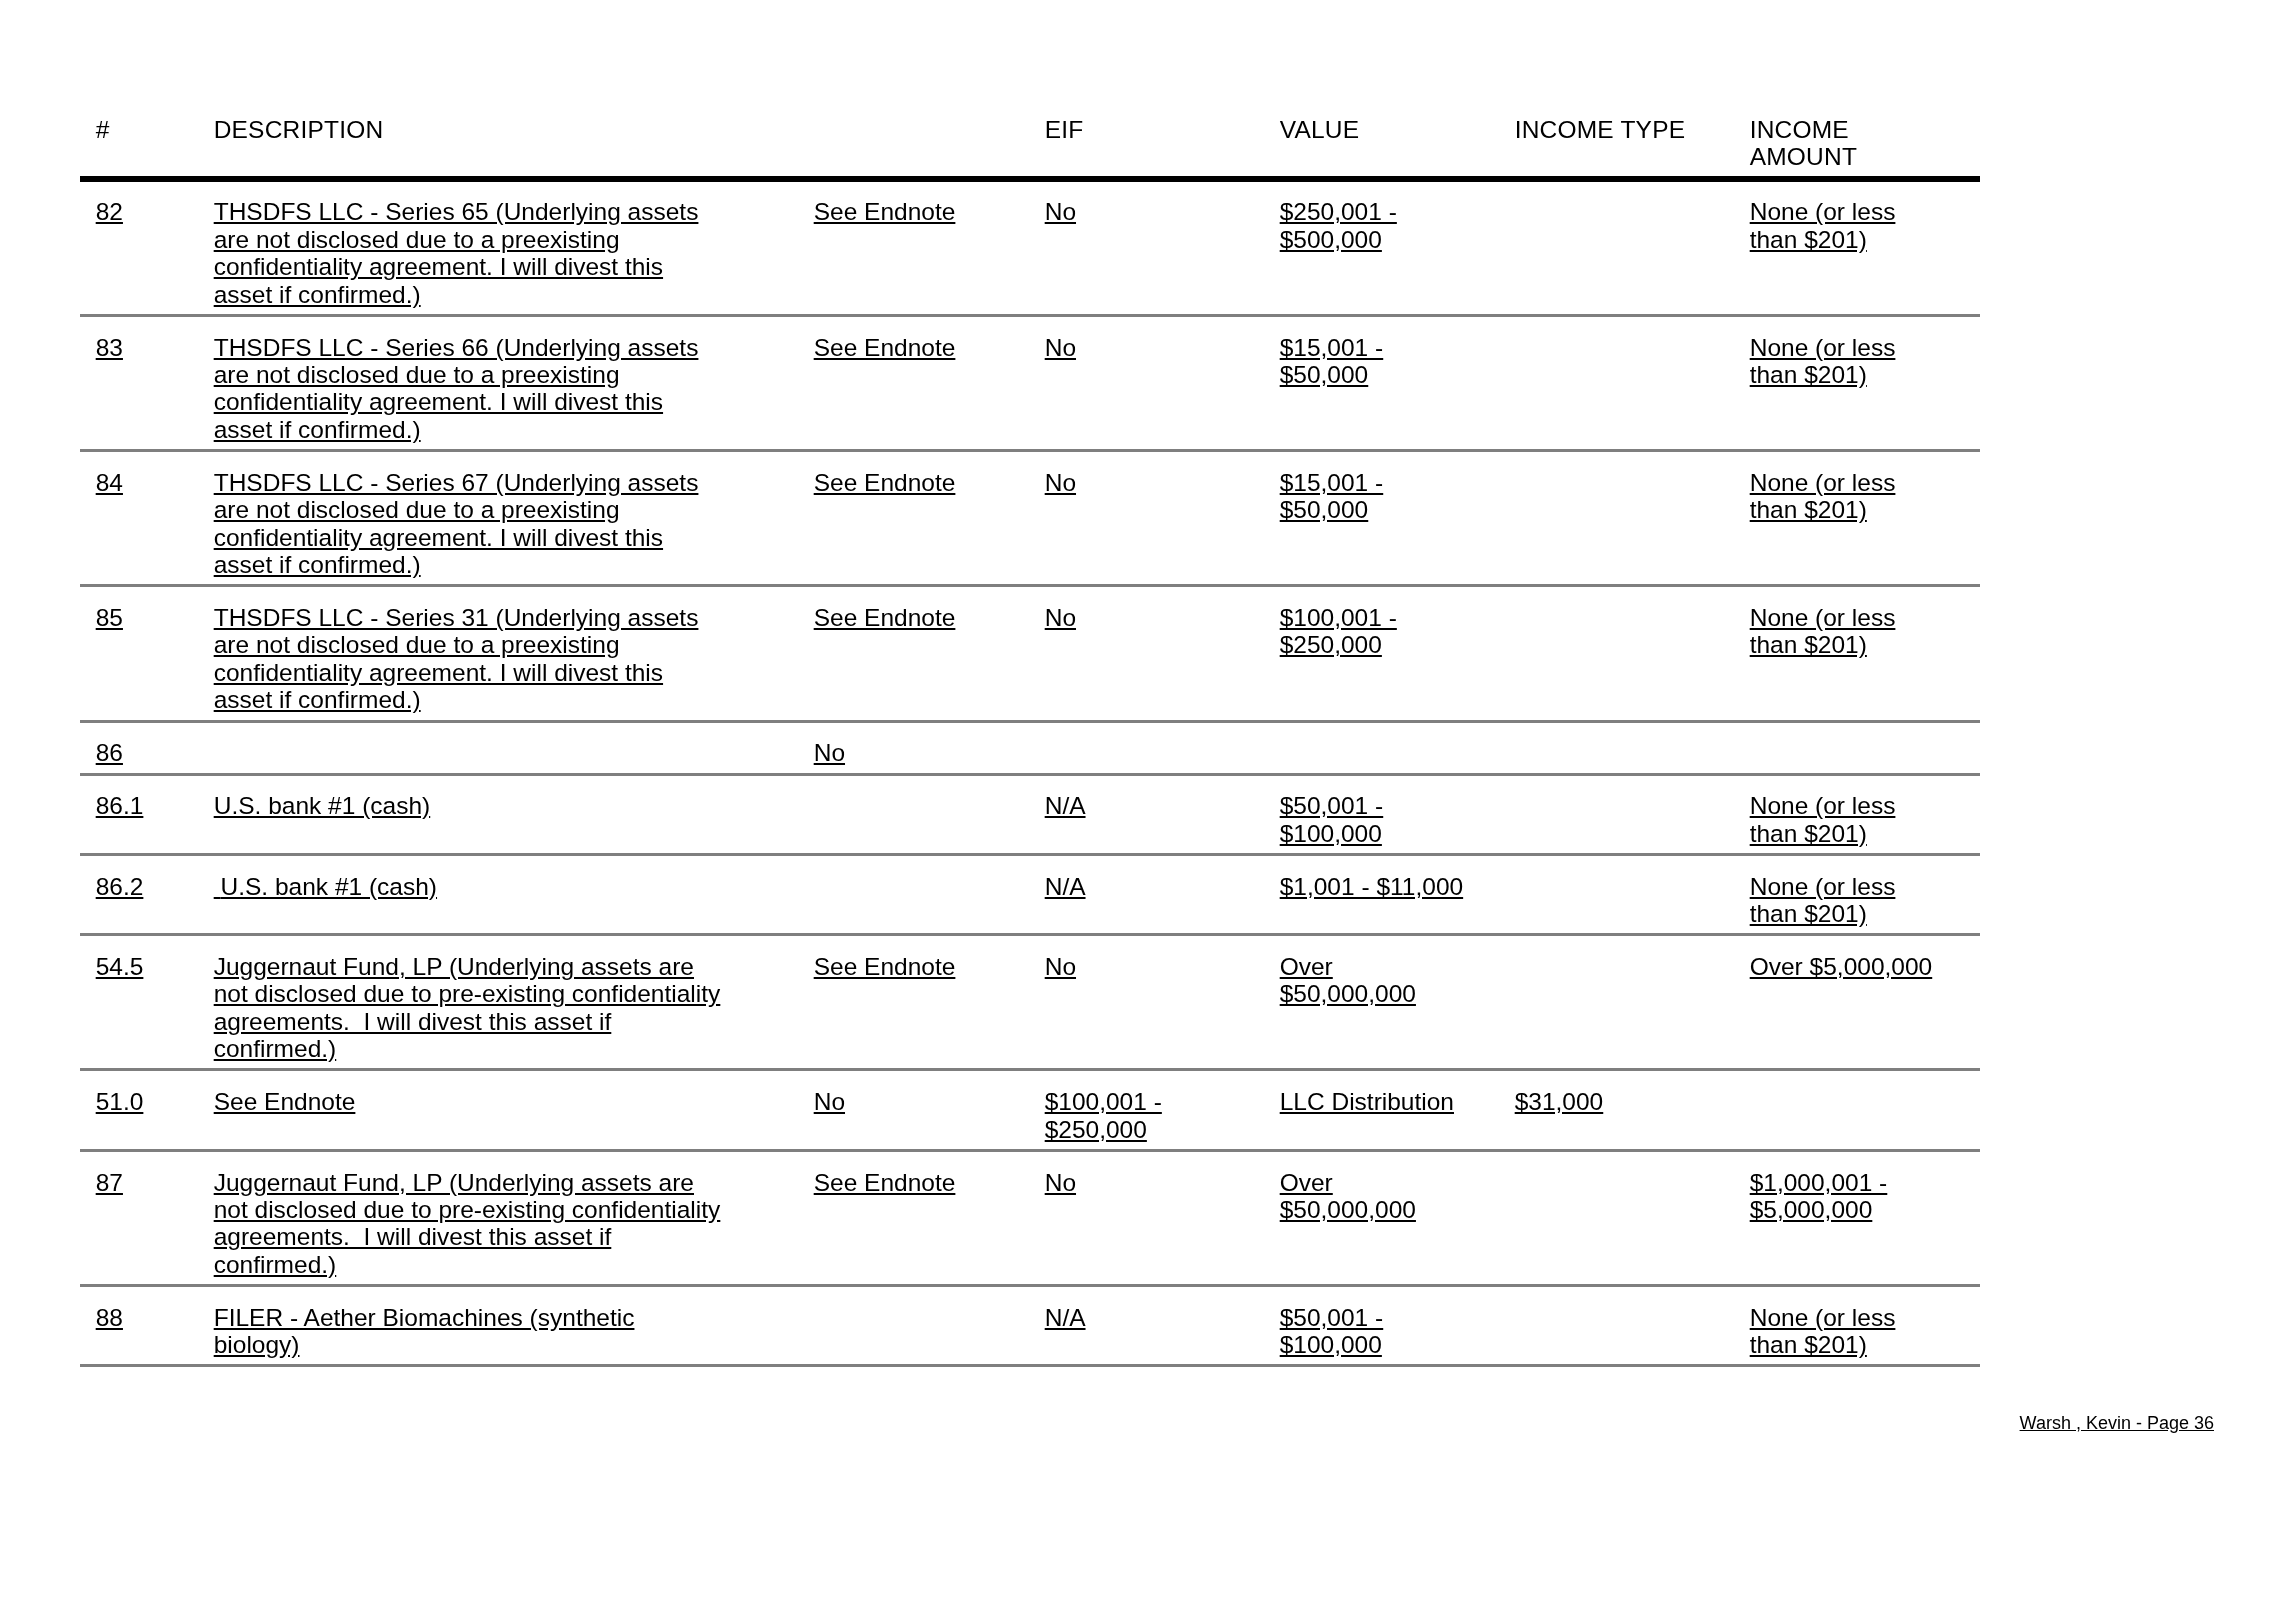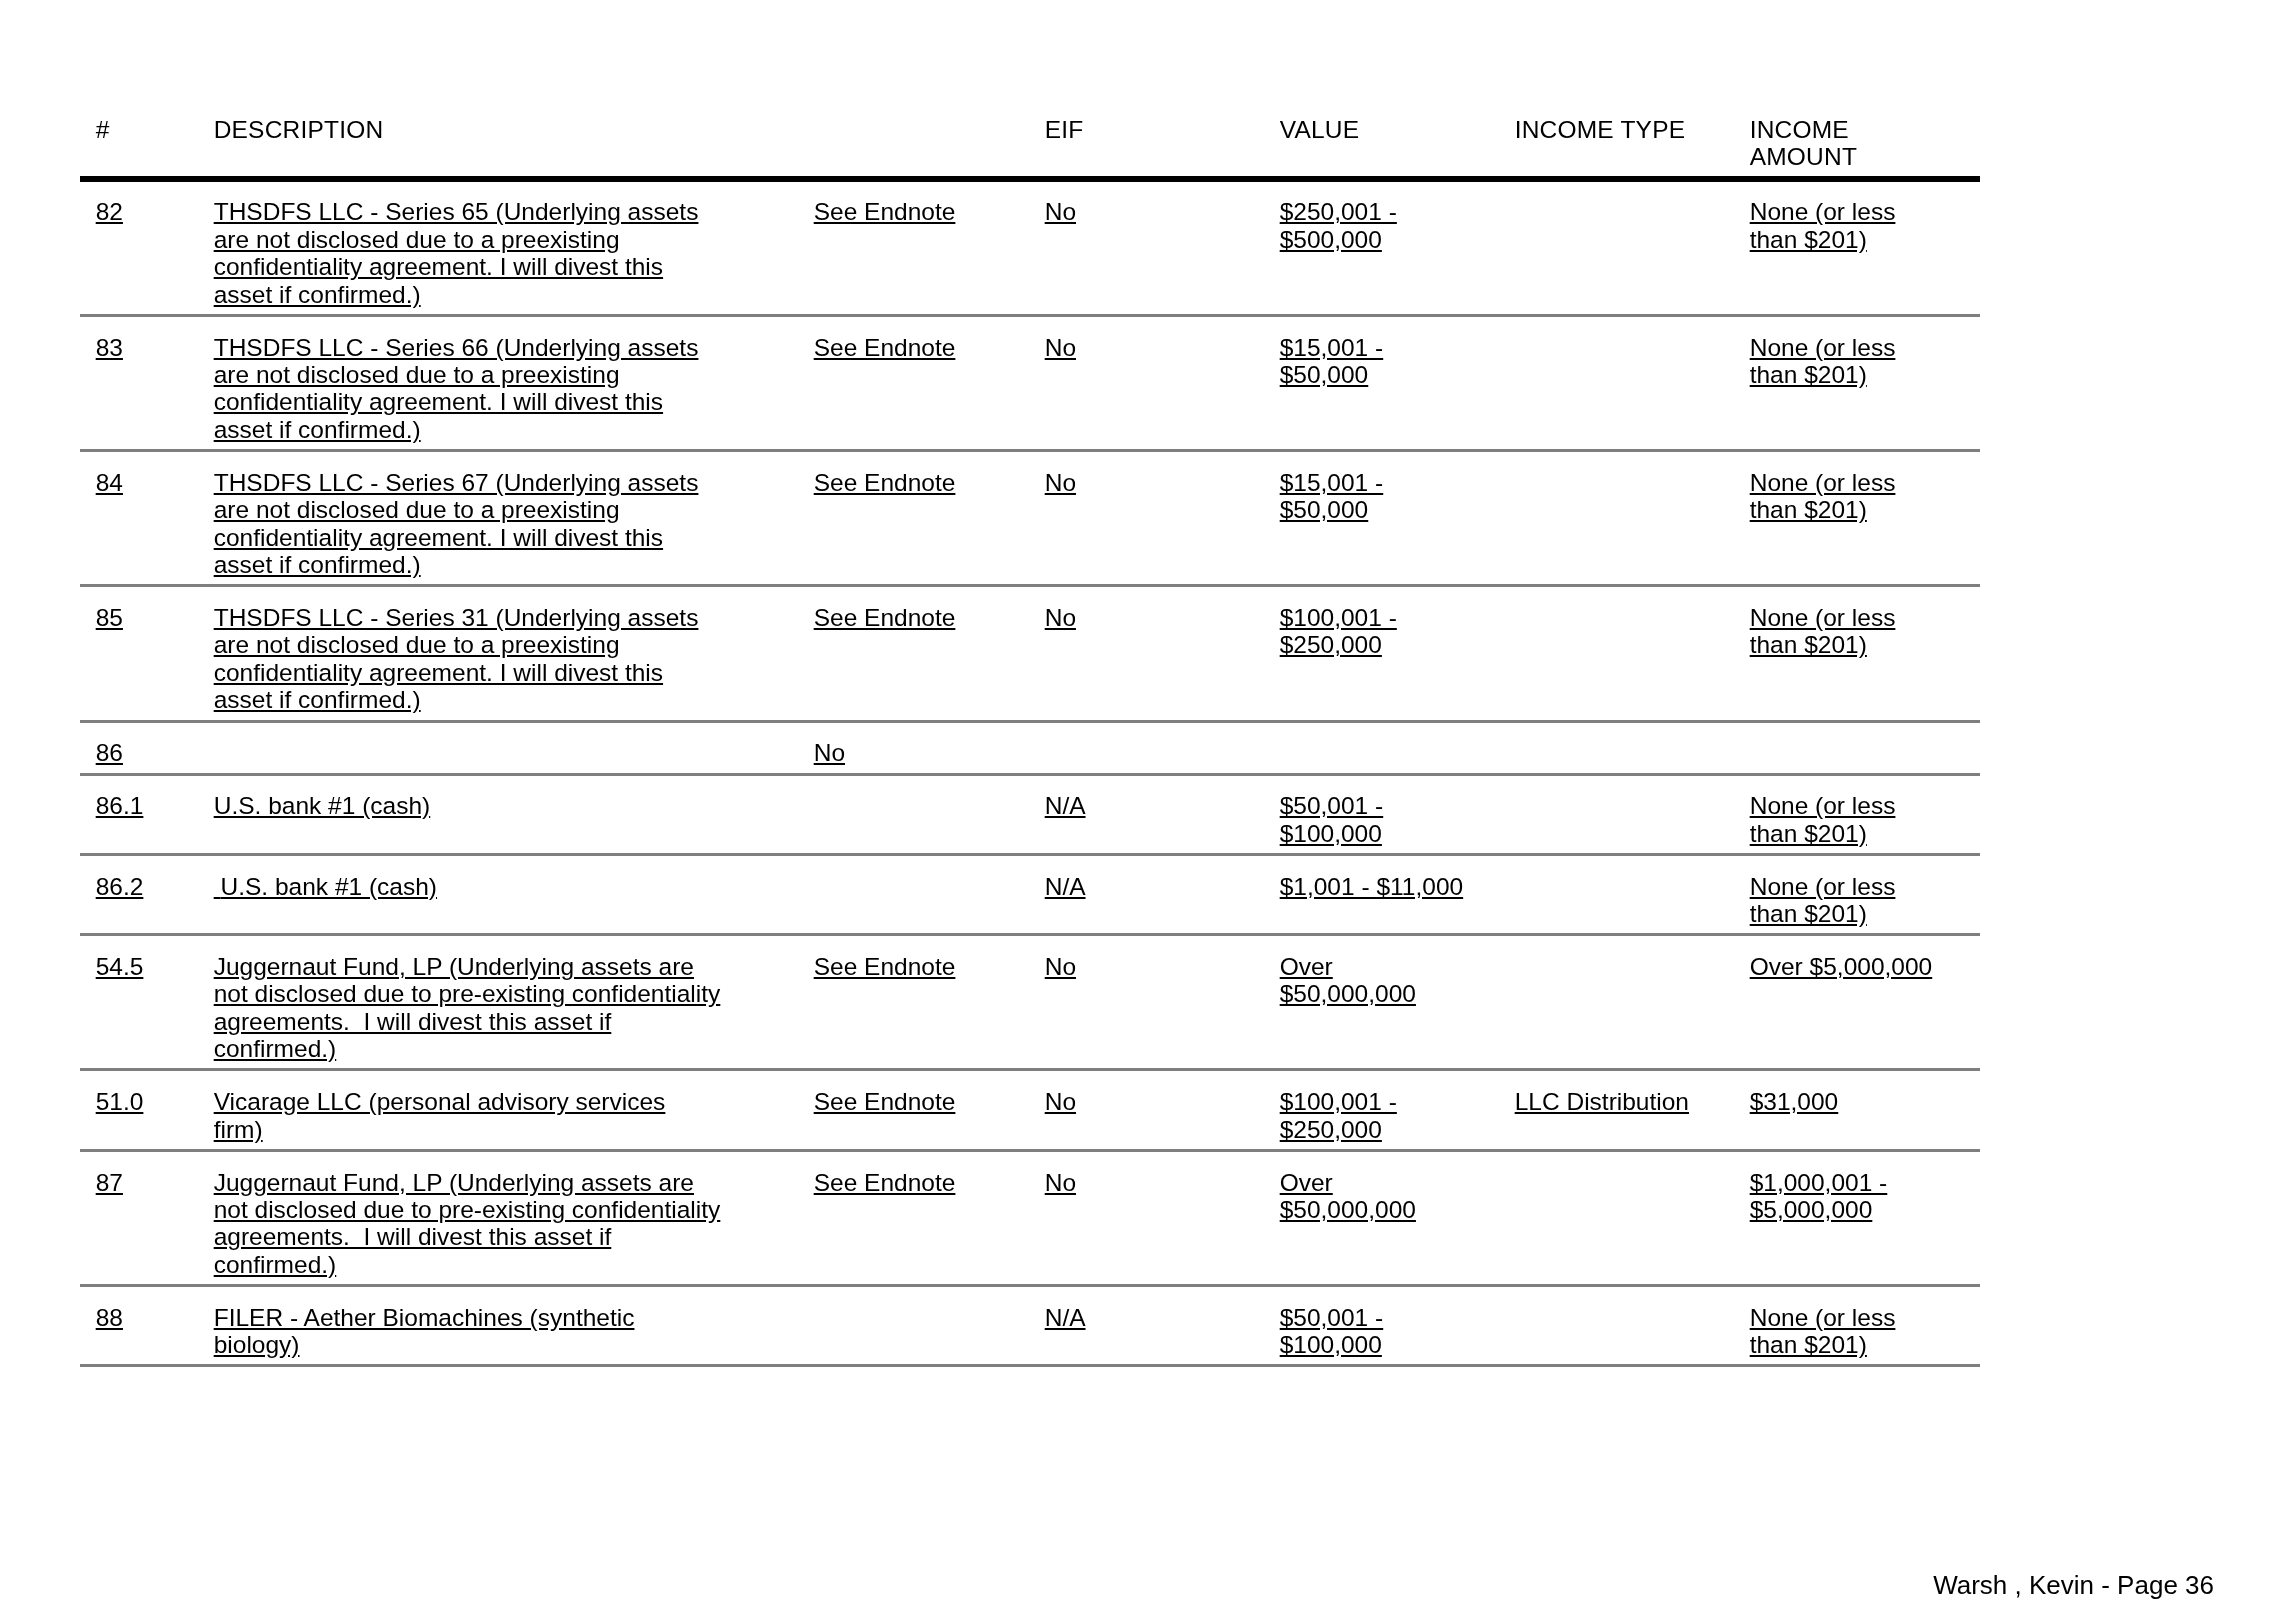--- a/index.html
+++ b/index.html
@@ -45,25 +45,26 @@
     align-items: start;
     text-decoration: underline;
   }
   .cell {
     white-space: pre-wrap;
     overflow-wrap: break-word;
     padding-right: 11.8px;
   }
   .page-footer {
     position: absolute;
-    top: 1572px;
+    top: 1410px;
     right: 79px;
-    font-size: 26px;
+    font-size: 18px;
     line-height: 27.4px;
     white-space: pre;
+    text-decoration: underline;
   }
 </style>
 </head>
 <body>
 
 <div class="page">
 
   <div class="disclosure-table">
 
     <div class="header-row">
@@ -178,22 +179,20 @@
         <div class="cell">See Endnote</div>
         <div class="cell">No</div>
         <div class="cell">Over
 $50,000,000</div>
         <div class="cell"></div>
         <div class="cell">Over $5,000,000</div>
       </div>
 
       <div class="body-row">
         <div class="cell">51.0</div>
-        <div class="cell">Vicarage LLC (personal advisory services
-firm)</div>
         <div class="cell">See Endnote</div>
         <div class="cell">No</div>
         <div class="cell">$100,001 -
 $250,000</div>
         <div class="cell">LLC Distribution</div>
         <div class="cell">$31,000</div>
       </div>
 
       <div class="body-row">
         <div class="cell">87</div>

